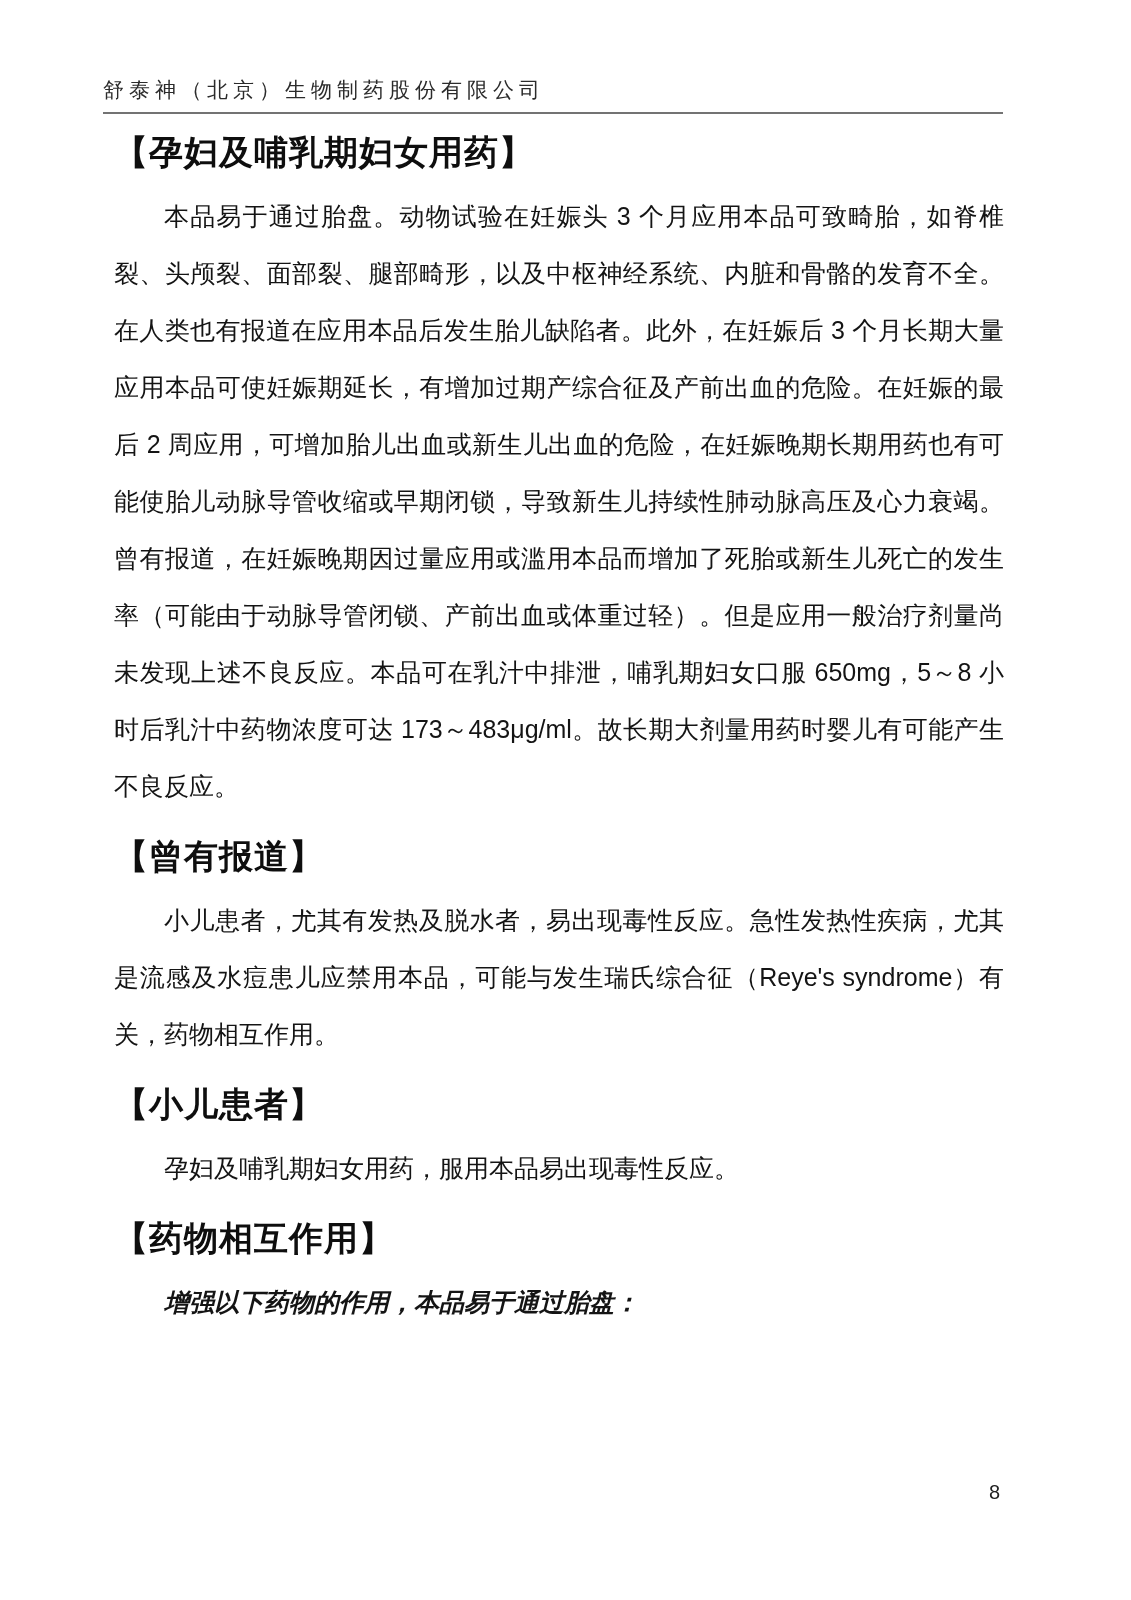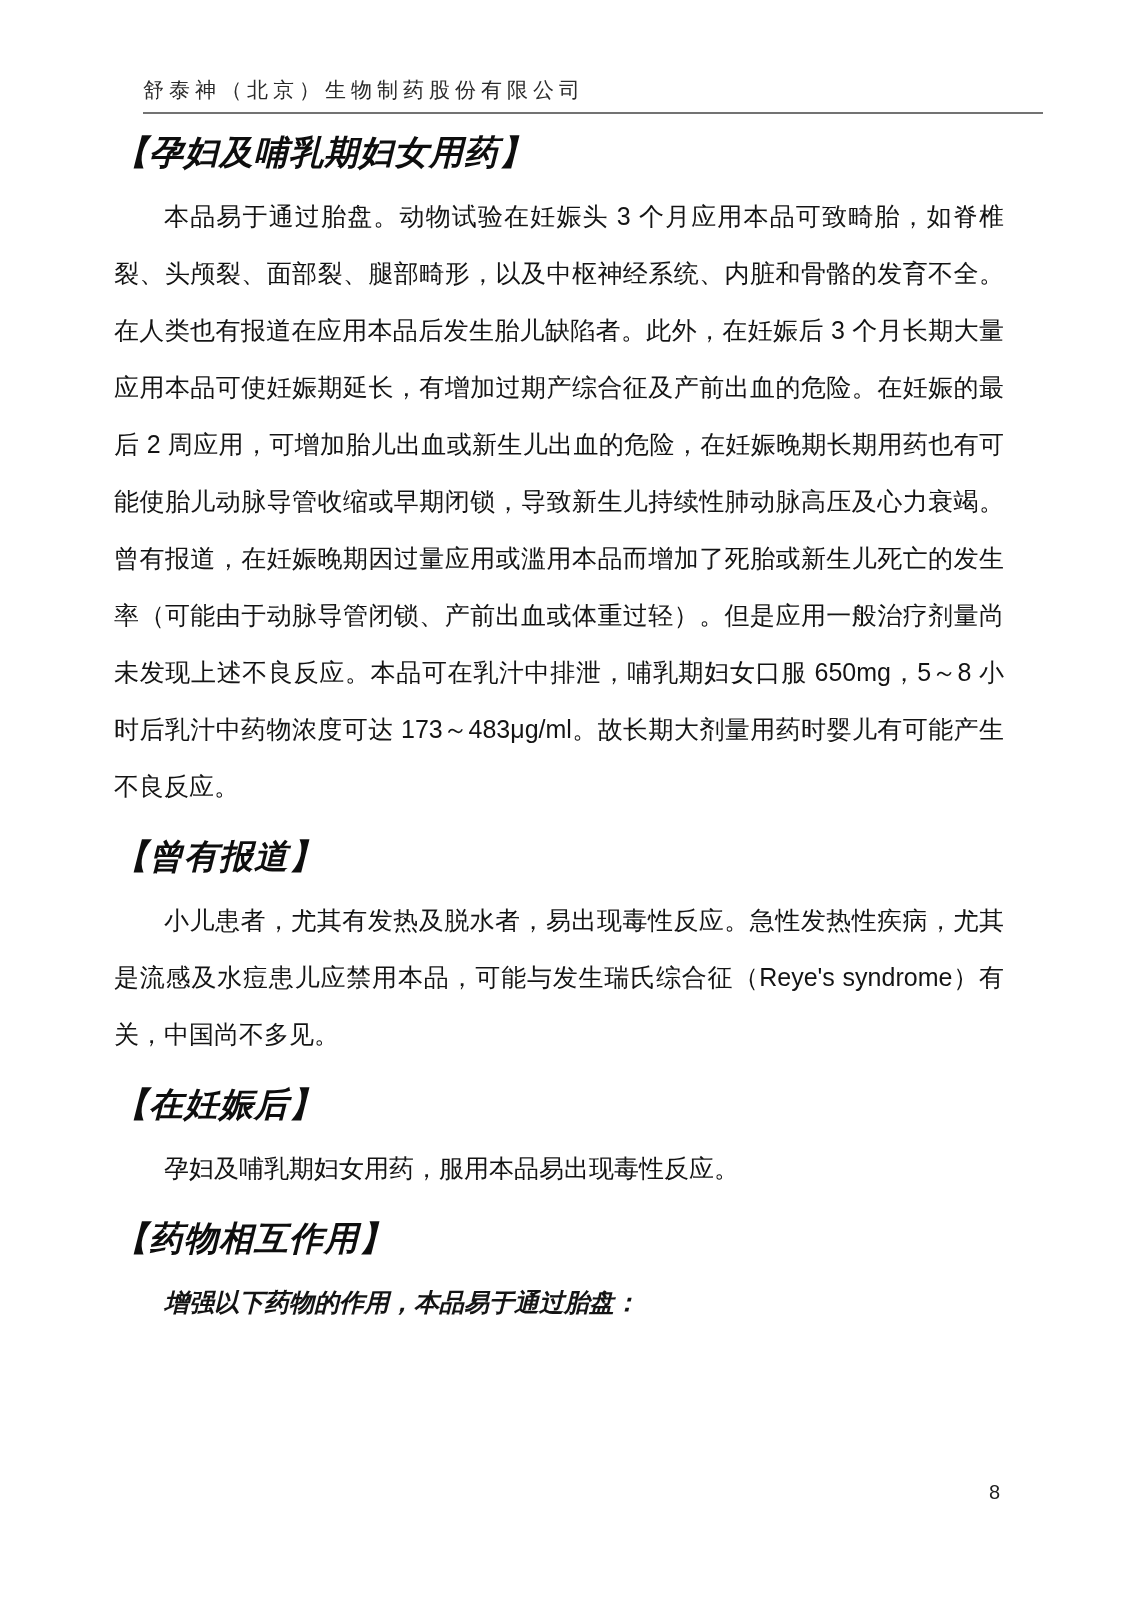--- a/index.html
+++ b/index.html
@@ -10,21 +10,20 @@
     background: #ffffff;
     overflow: hidden;
     font-family: "Liberation Sans", "DejaVu Sans", sans-serif;
     color: #161616;
   }
   .doc-header {
     position: absolute;
     left: 103px;
     top: 76px;
     width: 900px;
-    margin-left: 40px;
   }
   .company {
     font-size: 21px;
     letter-spacing: 5px;
     color: #2b2b2b;
     white-space: nowrap;
   }
   .header-rule {
     margin-top: 8px;
     width: 900px;
@@ -37,21 +36,20 @@
     top: 130px;
     width: 890px;
   }
   .section-heading {
     margin: 19px 0 14px 0;
     font-size: 34px;
     line-height: 44px;
     font-weight: bold;
     letter-spacing: 1px;
     color: #0e0e0e;
-    font-style: italic;
   }
   section:first-of-type .section-heading { margin-top: 0; }
   .body-text {
     margin: 0;
     font-size: 25px;
     line-height: 57px;
     text-align: justify;
     text-indent: 2em;
     color: #141414;
   }
@@ -79,25 +77,25 @@
 
   <main class="content">
 
     <section>
       <h2 class="section-heading">【孕妇及哺乳期妇女用药】</h2>
       <p class="body-text">本品易于通过胎盘。动物试验在妊娠头 3 个月应用本品可致畸胎，如脊椎裂、头颅裂、面部裂、腿部畸形，以及中枢神经系统、内脏和骨骼的发育不全。在人类也有报道在应用本品后发生胎儿缺陷者。此外，在妊娠后 3 个月长期大量应用本品可使妊娠期延长，有增加过期产综合征及产前出血的危险。在妊娠的最后 2 周应用，可增加胎儿出血或新生儿出血的危险，在妊娠晚期长期用药也有可能使胎儿动脉导管收缩或早期闭锁，导致新生儿持续性肺动脉高压及心力衰竭。曾有报道，在妊娠晚期因过量应用或滥用本品而增加了死胎或新生儿死亡的发生率（可能由于动脉导管闭锁、产前出血或体重过轻）。但是应用一般治疗剂量尚未发现上述不良反应。本品可在乳汁中排泄，哺乳期妇女口服 650mg，5～8 小时后乳汁中药物浓度可达 173～483μg/ml。故长期大剂量用药时婴儿有可能产生不良反应。</p>
     </section>
 
     <section>
       <h2 class="section-heading">【曾有报道】</h2>
-      <p class="body-text">小儿患者，尤其有发热及脱水者，易出现毒性反应。急性发热性疾病，尤其是流感及水痘患儿应禁用本品，可能与发生瑞氏综合征（Reye's syndrome）有关，中国尚不多见。</p>
+      <p class="body-text">小儿患者，尤其有发热及脱水者，易出现毒性反应。急性发热性疾病，尤其是流感及水痘患儿应禁用本品，可能与发生瑞氏综合征（Reye's syndrome）有关，药物相互作用。</p>
     </section>
 
     <section>
-      <h2 class="section-heading">【在妊娠后】</h2>
+      <h2 class="section-heading">【小儿患者】</h2>
       <p class="body-text">孕妇及哺乳期妇女用药，服用本品易出现毒性反应。</p>
     </section>
 
     <section>
       <h2 class="section-heading">【药物相互作用】</h2>
       <p class="body-text emphasis">增强以下药物的作用，本品易于通过胎盘：</p>
     </section>
 
   </main>
 

